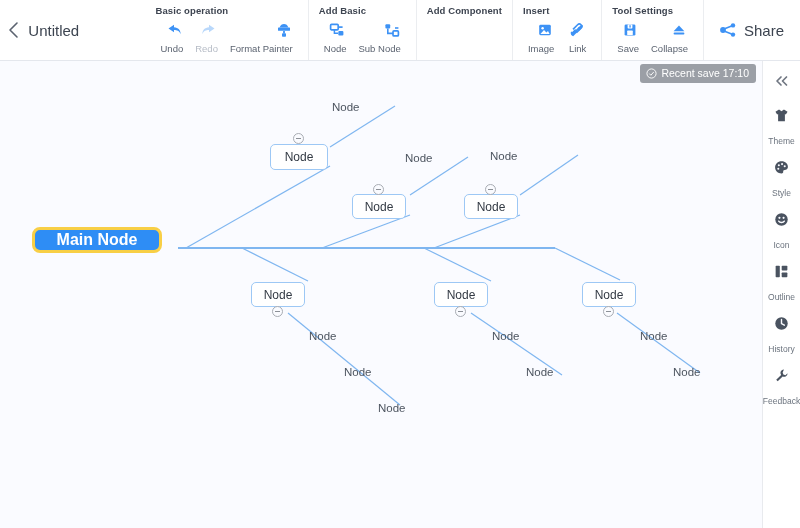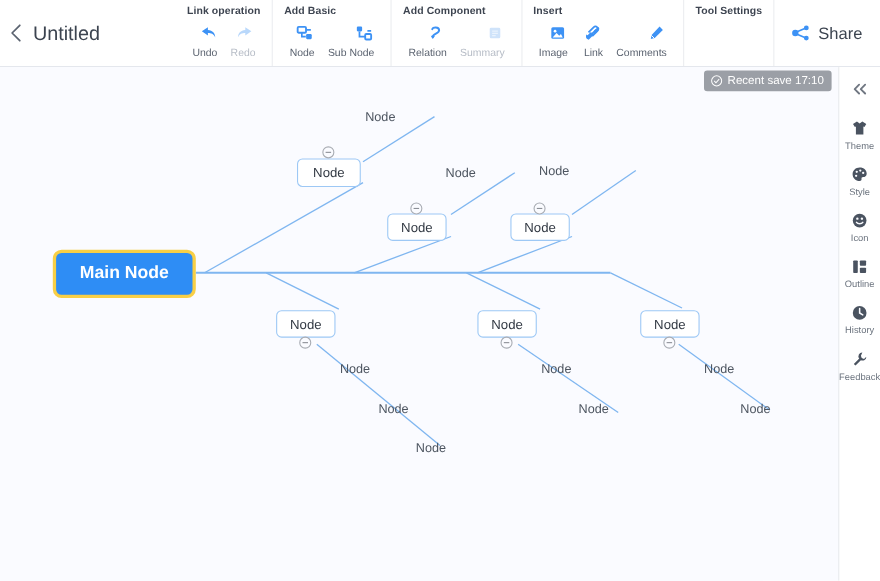--- a/index.html
+++ b/index.html
@@ -18,21 +18,21 @@
     border-bottom: 1px solid #e4e7ed;
     display: flex; align-items: stretch;
   }
   .back-btn {
     width: 34px; display: flex; align-items: center; justify-content: center;
     color: #5b6370; cursor: pointer;
   }
   .back-btn svg { display: block; }
   .doc-title {
     display: flex; align-items: center;
-    font-size: 18px; color: #3c4450; padding-right: 18px;
+    font-size: 15px; color: #3c4450; padding-right: 18px;
     white-space: nowrap;
   }
   .tb-spacer-left { width: 58px; }
 
   .tgroup {
     position: relative;
     padding: 5px 10px 0 10px;
     display: flex; flex-direction: column;
     border-right: 1px solid #ebedf0;
     min-height: 60px;
@@ -128,58 +128,69 @@
   }
   .collapse-arrows {
     color: #707782; cursor: pointer; padding: 3px 0 14px 0;
     display: flex; align-items: center; justify-content: center;
   }
   .rs-item {
     display: flex; flex-direction: column; align-items: center;
     cursor: pointer; margin-bottom: 12px; width: 38px;
   }
   .rs-item .ic { color: #4a5360; display: flex; align-items: center; justify-content: center; height: 18px; }
-  .rs-item .lb { font-size: 8.5px; color: #6b737e; margin-top: 2px; white-space: nowrap; }
+  .rs-item .lb { font-size: 8.5px; color: #6b737e; margin-top: 12px; white-space: nowrap; }
 </style>
 </head>
 <body>
 
 <div id="app">
 
   <div class="topbar">
 
     <div class="back-btn">
       <span>
         <svg width="14" height="20" viewBox="0 0 14 20">
           <polyline points="10,3 3,10 10,17" fill="none" stroke="#5b6370" stroke-width="1.6" stroke-linecap="round" stroke-linejoin="round"></polyline>
         </svg>
       </span>
     </div>
 
     <div class="doc-title">Untitled</div>
     <div class="tb-spacer-left"></div>
 
     <div class="tgroup">
-      <div class="tgroup-title">Link operation</div>
+      <div class="tgroup-title">Basic operation</div>
       <div class="tgroup-items">
         <div class="titem">
           <span class="ic">
             <svg width="18" height="18" viewBox="0 0 18 18">
               <path d="M3.5 7.5 L9 3.8 L9 6.2 C13.4 6.6 15.5 9 15.7 13.2 C14.2 9.8 12 9.1 9 9.1 L9 11.3 Z" fill="#3d92f5"></path>
             </svg>
           </span>
           <span class="lb">Undo</span>
         </div>
         <div class="titem disabled">
           <span class="ic">
             <svg width="18" height="18" viewBox="0 0 18 18">
               <path d="M14.5 7.5 L9 3.8 L9 6.2 C4.6 6.6 2.5 9 2.3 13.2 C3.8 9.8 6 9.1 9 9.1 L9 11.3 Z" fill="#b9d8fb"></path>
             </svg>
           </span>
           <span class="lb">Redo</span>
+        </div>
+        <div class="titem">
+          <span class="ic">
+            <svg width="18" height="18" viewBox="0 0 18 18">
+              <rect x="3" y="6.4" width="12" height="3.4" rx="0.6" fill="#3d92f5"></rect>
+              <path d="M4.6 6.4 C5.4 4.2 7 3 9 3 C11 3 12.6 4.2 13.4 6.4 Z" fill="#3d92f5"></path>
+              <rect x="8.1" y="10" width="1.8" height="2.4" fill="#3d92f5"></rect>
+              <rect x="7" y="12.3" width="4" height="3.4" rx="0.8" fill="#3d92f5"></rect>
+            </svg>
+          </span>
+          <span class="lb">Format Painter</span>
         </div>
       </div>
     </div>
 
     <div class="tgroup">
       <div class="tgroup-title">Add Basic</div>
       <div class="tgroup-items">
         <div class="titem">
           <span class="ic">
             <svg width="18" height="18" viewBox="0 0 18 18">
@@ -200,40 +211,20 @@
               <path d="M12 7 H15.4" stroke="#3d92f5" stroke-width="1.6"></path>
             </svg>
           </span>
           <span class="lb">Sub Node</span>
         </div>
       </div>
     </div>
 
     <div class="tgroup">
       <div class="tgroup-title">Add Component</div>
-      <div class="tgroup-items">
-        <div class="titem">
-          <span class="ic">
-            <svg width="18" height="18" viewBox="0 0 18 18">
-              <path d="M5 5.5 C5 3.4 11.2 3.2 11.2 6.6 C11.2 9.6 5.4 9.6 5.4 12.6" fill="none" stroke="#3d92f5" stroke-width="1.8" stroke-linecap="round"></path>
-              <path d="M3.6 11.6 L5.4 14.4 L7.4 11.8 Z" fill="#3d92f5"></path>
-            </svg>
-          </span>
-          <span class="lb">Relation</span>
-        </div>
-        <div class="titem disabled">
-          <span class="ic">
-            <svg width="18" height="18" viewBox="0 0 18 18">
-              <rect x="4.2" y="4.2" width="9.6" height="9.6" rx="1.2" fill="#cfe3fa"></rect>
-              <path d="M6.4 7.2 H11.6 M6.4 9.4 H11.6 M6.4 11.4 H9.6" stroke="#eaf3fd" stroke-width="1.1"></path>
-            </svg>
-          </span>
-          <span class="lb">Summary</span>
-        </div>
-      </div>
     </div>
 
     <div class="tgroup">
       <div class="tgroup-title">Insert</div>
       <div class="tgroup-items">
         <div class="titem">
           <span class="ic">
             <svg width="18" height="18" viewBox="0 0 18 18">
               <rect x="3.2" y="3.8" width="11.6" height="10.4" rx="1.4" fill="#3d92f5"></rect>
               <circle cx="6.6" cy="7.3" r="1.25" fill="#ffffff"></circle>
@@ -251,34 +242,47 @@
                 <path d="M6.6 11.4 L11.4 6.6"></path>
               </g>
               <g stroke="#3d92f5" stroke-width="1.6" fill="none">
                 <path d="M5 8.4 L9.6 3.8 A2.4 2.4 0 0 1 13 7.2 L8.4 11.8"></path>
                 <path d="M9.6 9.6 L5 14.2 A2.4 2.4 0 0 1 3.8 10.8"></path>
               </g>
             </svg>
           </span>
           <span class="lb">Link</span>
         </div>
-        <div class="titem">
-          <span class="ic">
-            <svg width="18" height="18" viewBox="0 0 18 18">
-              <path d="M11.6 3.2 L14.6 6.2 L7.2 13.6 L3.6 14.4 L4.4 10.8 Z" fill="#3d92f5"></path>
-              <path d="M4.1 11.1 L7 14" stroke="#ffffff" stroke-width="0.9"></path>
-            </svg>
-          </span>
-          <span class="lb">Comments</span>
-        </div>
       </div>
     </div>
 
     <div class="tgroup">
       <div class="tgroup-title">Tool Settings</div>
+      <div class="tgroup-items">
+        <div class="titem">
+          <span class="ic">
+            <svg width="18" height="18" viewBox="0 0 18 18">
+              <rect x="3.6" y="3.4" width="10.8" height="11.2" rx="1.4" fill="#3d92f5"></rect>
+              <rect x="6.6" y="3.4" width="4.8" height="4" rx="0.6" fill="#ffffff"></rect>
+              <rect x="8.4" y="4.2" width="1.3" height="2.4" fill="#3d92f5"></rect>
+              <rect x="6.2" y="9.6" width="5.6" height="4.4" rx="0.6" fill="#ffffff"></rect>
+            </svg>
+          </span>
+          <span class="lb">Save</span>
+        </div>
+        <div class="titem">
+          <span class="ic">
+            <svg width="18" height="18" viewBox="0 0 18 18">
+              <path d="M9 4.4 L14.4 10.2 L3.6 10.2 Z" fill="#3d92f5"></path>
+              <rect x="3.6" y="11.6" width="10.8" height="1.9" rx="0.9" fill="#3d92f5"></rect>
+            </svg>
+          </span>
+          <span class="lb">Collapse</span>
+        </div>
+      </div>
     </div>
 
     <div class="tb-right">
       <div class="tb-action">
         <span class="ic">
           <svg width="20" height="18" viewBox="0 0 20 18">
             <circle cx="5" cy="9" r="2.9" fill="#3d92f5"></circle>
             <circle cx="15" cy="4.4" r="2.2" fill="#3d92f5"></circle>
             <circle cx="15" cy="13.6" r="2.2" fill="#3d92f5"></circle>
             <path d="M6.6 7.8 L13.6 5 M6.6 10.2 L13.6 13" stroke="#3d92f5" stroke-width="1.5"></path>
@@ -320,21 +324,21 @@
     <div class="save-badge">
       <span>
         <svg width="11" height="11" viewBox="0 0 12 12">
           <circle cx="6" cy="6" r="5" fill="none" stroke="#ffffff" stroke-width="1"></circle>
           <polyline points="3.6,6.1 5.3,7.9 8.5,4.3" fill="none" stroke="#ffffff" stroke-width="1"></polyline>
         </svg>
       </span>
       <span>Recent save 17:10</span>
     </div>
 
-    <div class="main-node" style="left:48px; top:166px; width:130px; height:44px;">Main Node</div>
+    <div class="main-node" style="left:32px; top:166px; width:130px; height:26px;">Main Node</div>
 
     <div class="node" style="left:270px; top:83px; width:58px; height:26px;">Node</div>
     <div class="handle" style="left:293px; top:72px;"></div>
 
     <div class="node" style="left:352px; top:133px; width:54px; height:25px;">Node</div>
     <div class="handle" style="left:373px; top:123px;"></div>
 
     <div class="node" style="left:464px; top:133px; width:54px; height:25px;">Node</div>
     <div class="handle" style="left:485px; top:123px;"></div>
 

